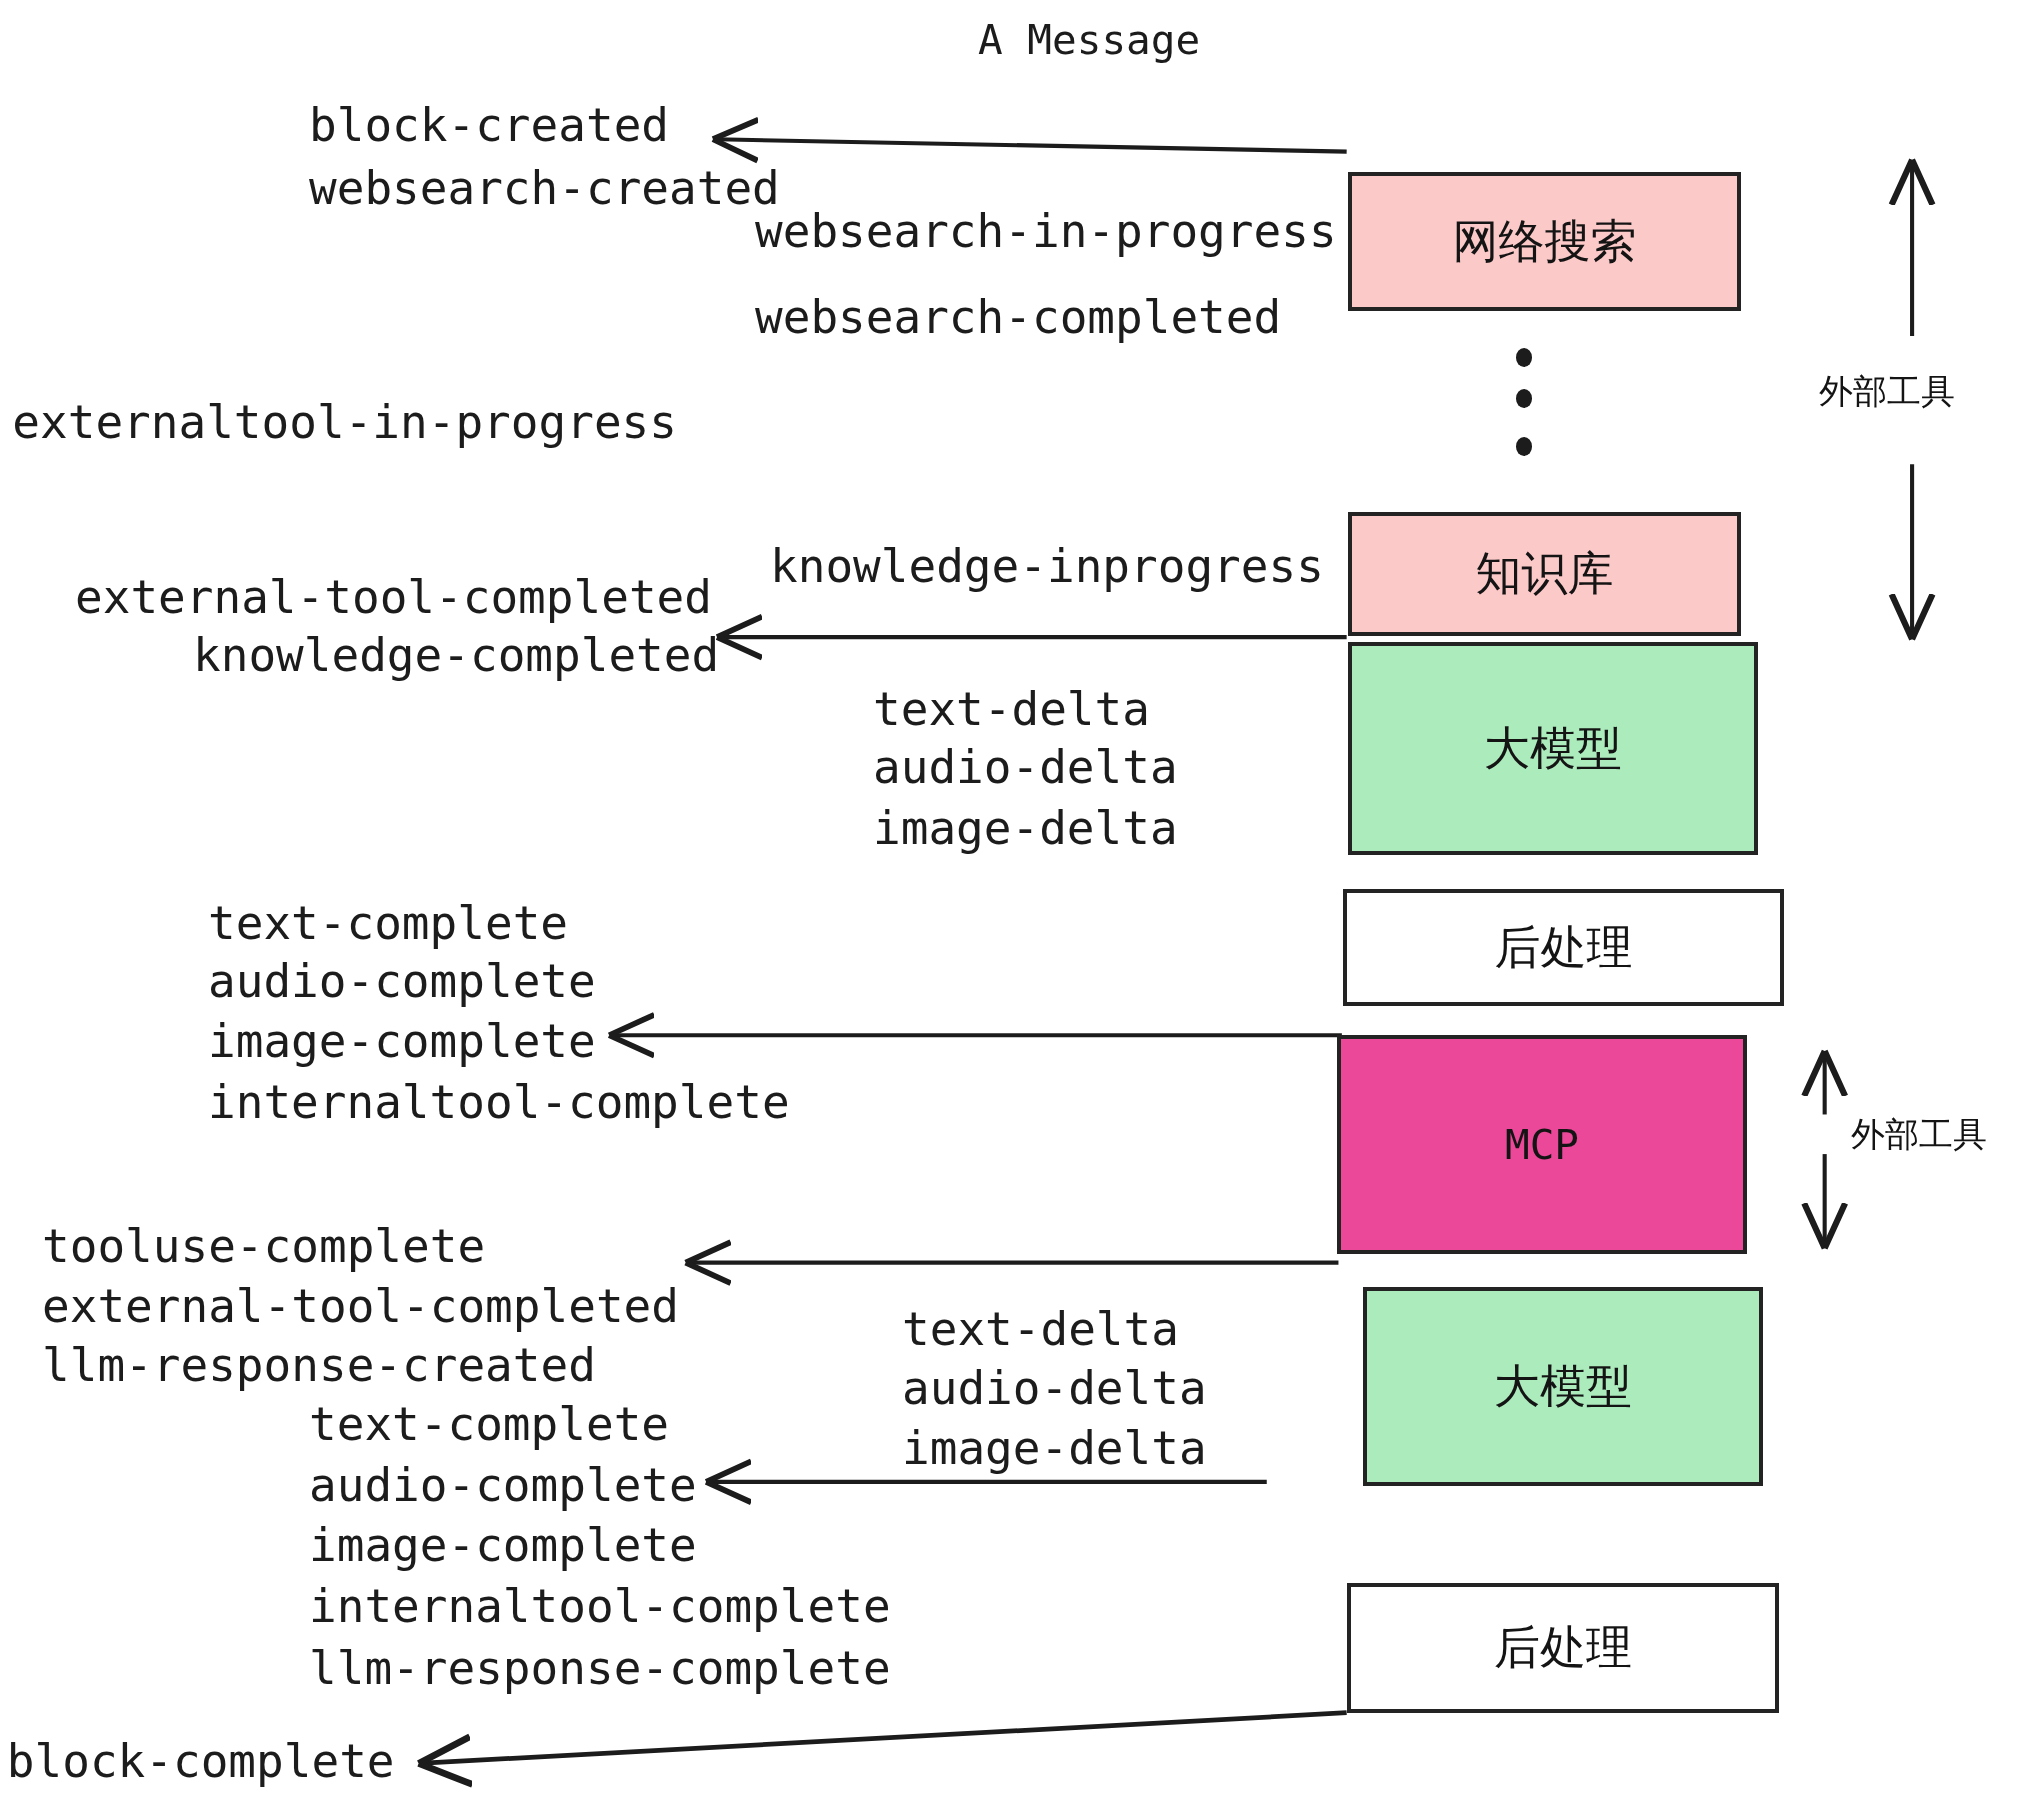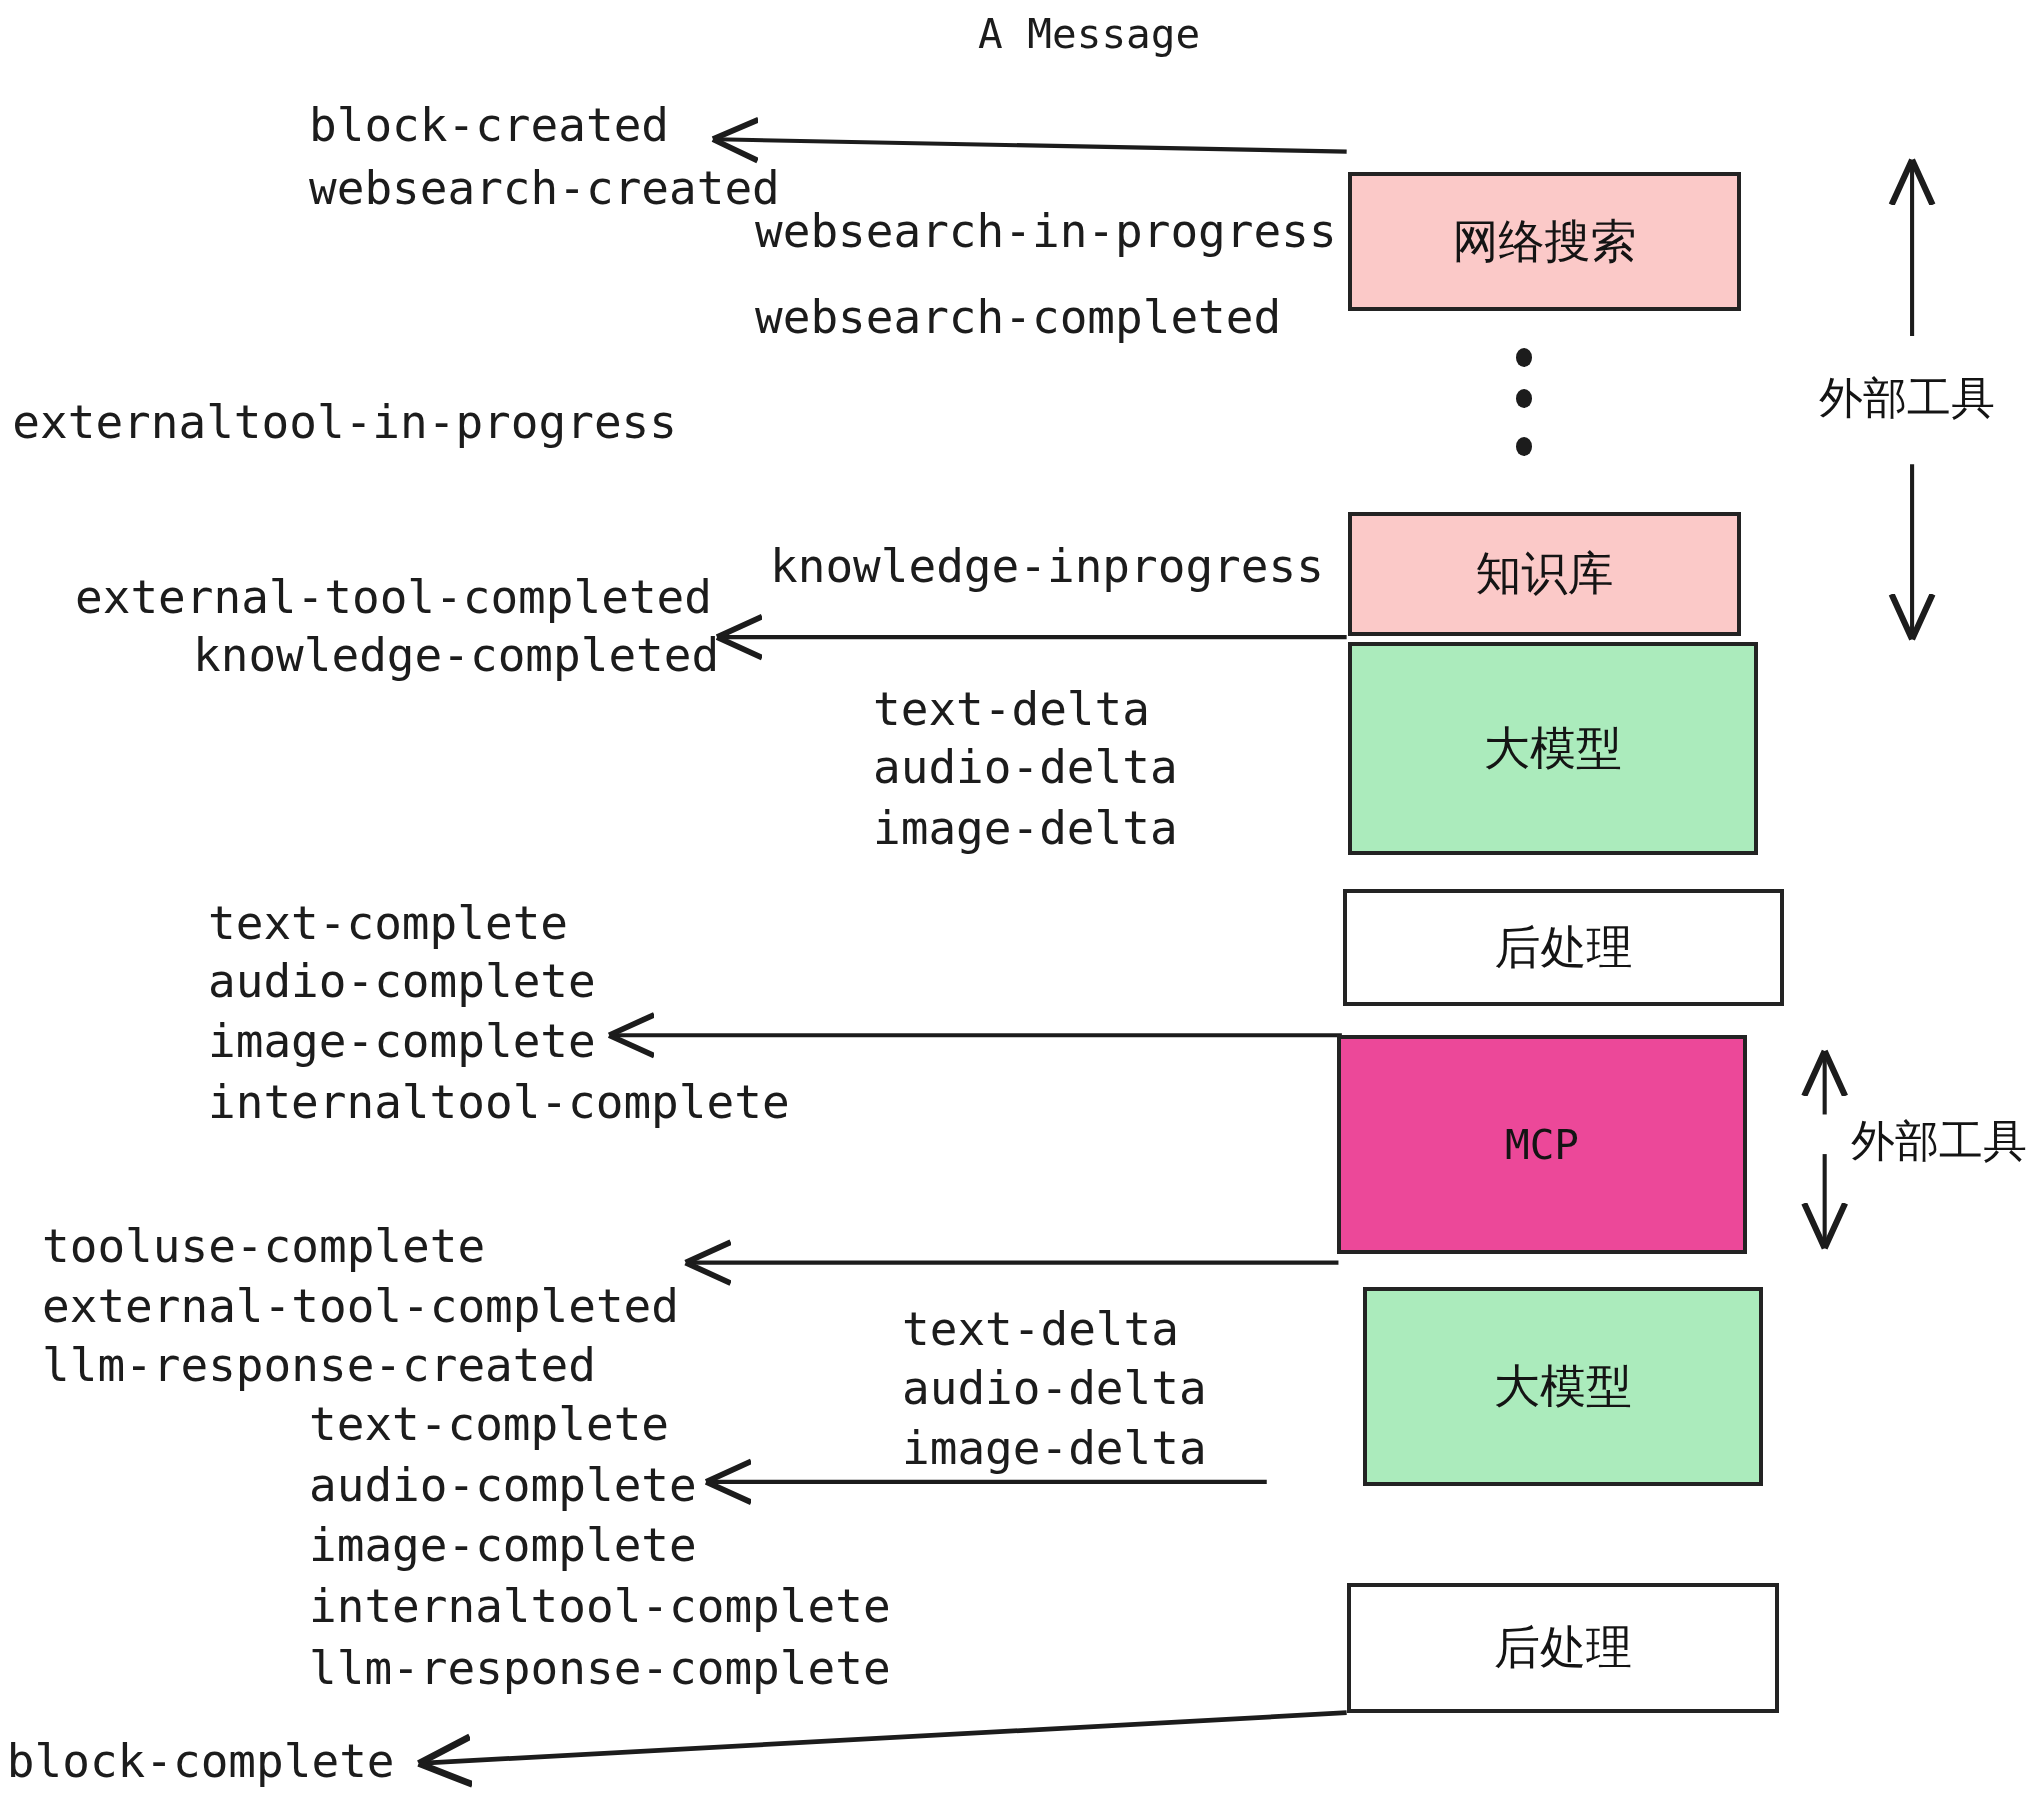--- a/index.html
+++ b/index.html
@@ -42,21 +42,21 @@
     font-size: 46px;
     color: #141414;
   }
   .box.mono {
     font-family: "DejaVu Sans Mono", "Liberation Mono", monospace;
     font-size: 41px;
   }
   .cn-side {
     position: absolute;
     font-family: "DejaVu Sans", "Liberation Sans", sans-serif;
-    font-size: 44px;
+    font-size: 34px;
     color: #141414;
     white-space: pre;
   }
   .dot {
     position: absolute;
     width: 16.4px;
     height: 19px;
     border-radius: 50%;
     background: #1c1c1c;
   }
@@ -66,21 +66,21 @@
     width: 2035px;
     height: 1796px;
     pointer-events: none;
   }
 </style>
 </head>
 <body>
 
 <div id="canvas">
 
-  <div class="title" style="left:978px; top:10px;">A Message</div>
+  <div class="title" style="left:978px; top:16px;">A Message</div>
 
   <svg class="overlay" viewBox="0 0 2980 2630">
     <defs>
       <marker id="ah" viewBox="0 0 12 12" refX="10" refY="6" markerWidth="12" markerHeight="12" orient="auto-start-reverse">
         <path d="M 11 6 L 0 1 M 11 6 L 0 11" fill="none" stroke="#1c1c1c" stroke-width="1.4"></path>
       </marker>
       <marker id="ahu" viewBox="0 0 12 12" refX="10" refY="6" markerWidth="12" markerHeight="12" orient="auto-start-reverse">
         <path d="M 11 6 L 0 1 M 11 6 L 0 11" fill="none" stroke="#1c1c1c" stroke-width="1.5"></path>
       </marker>
     </defs>

